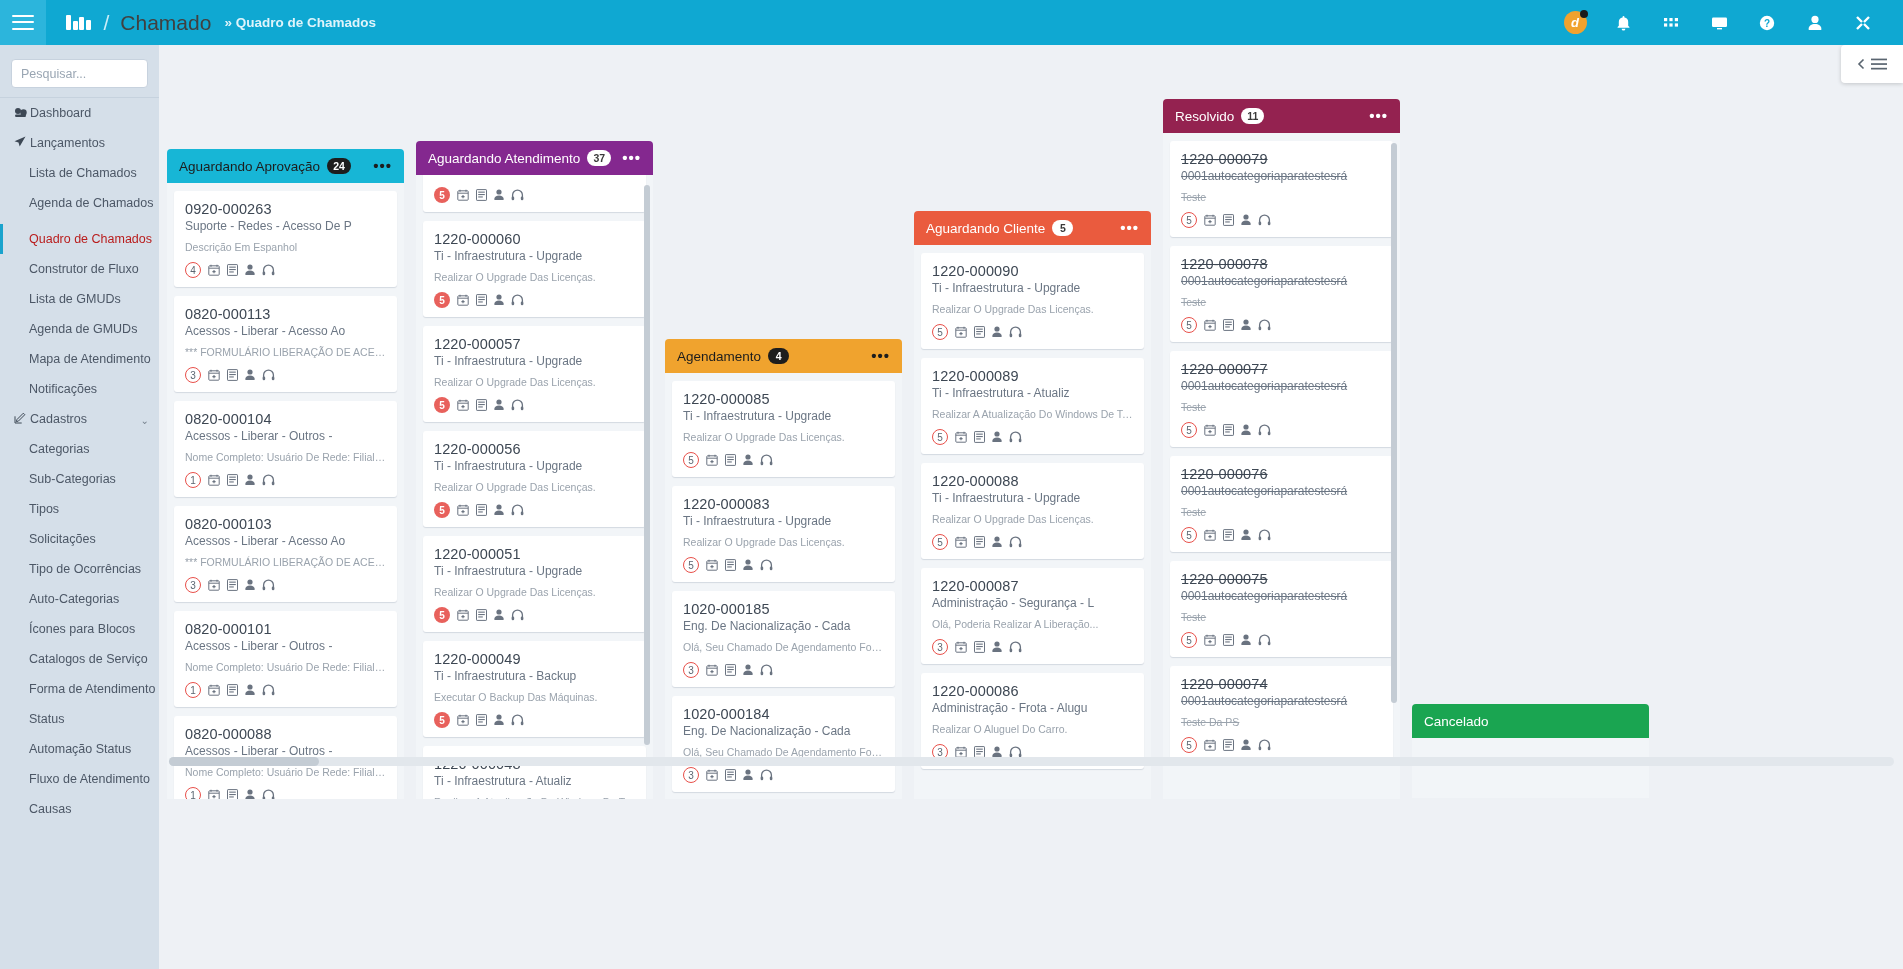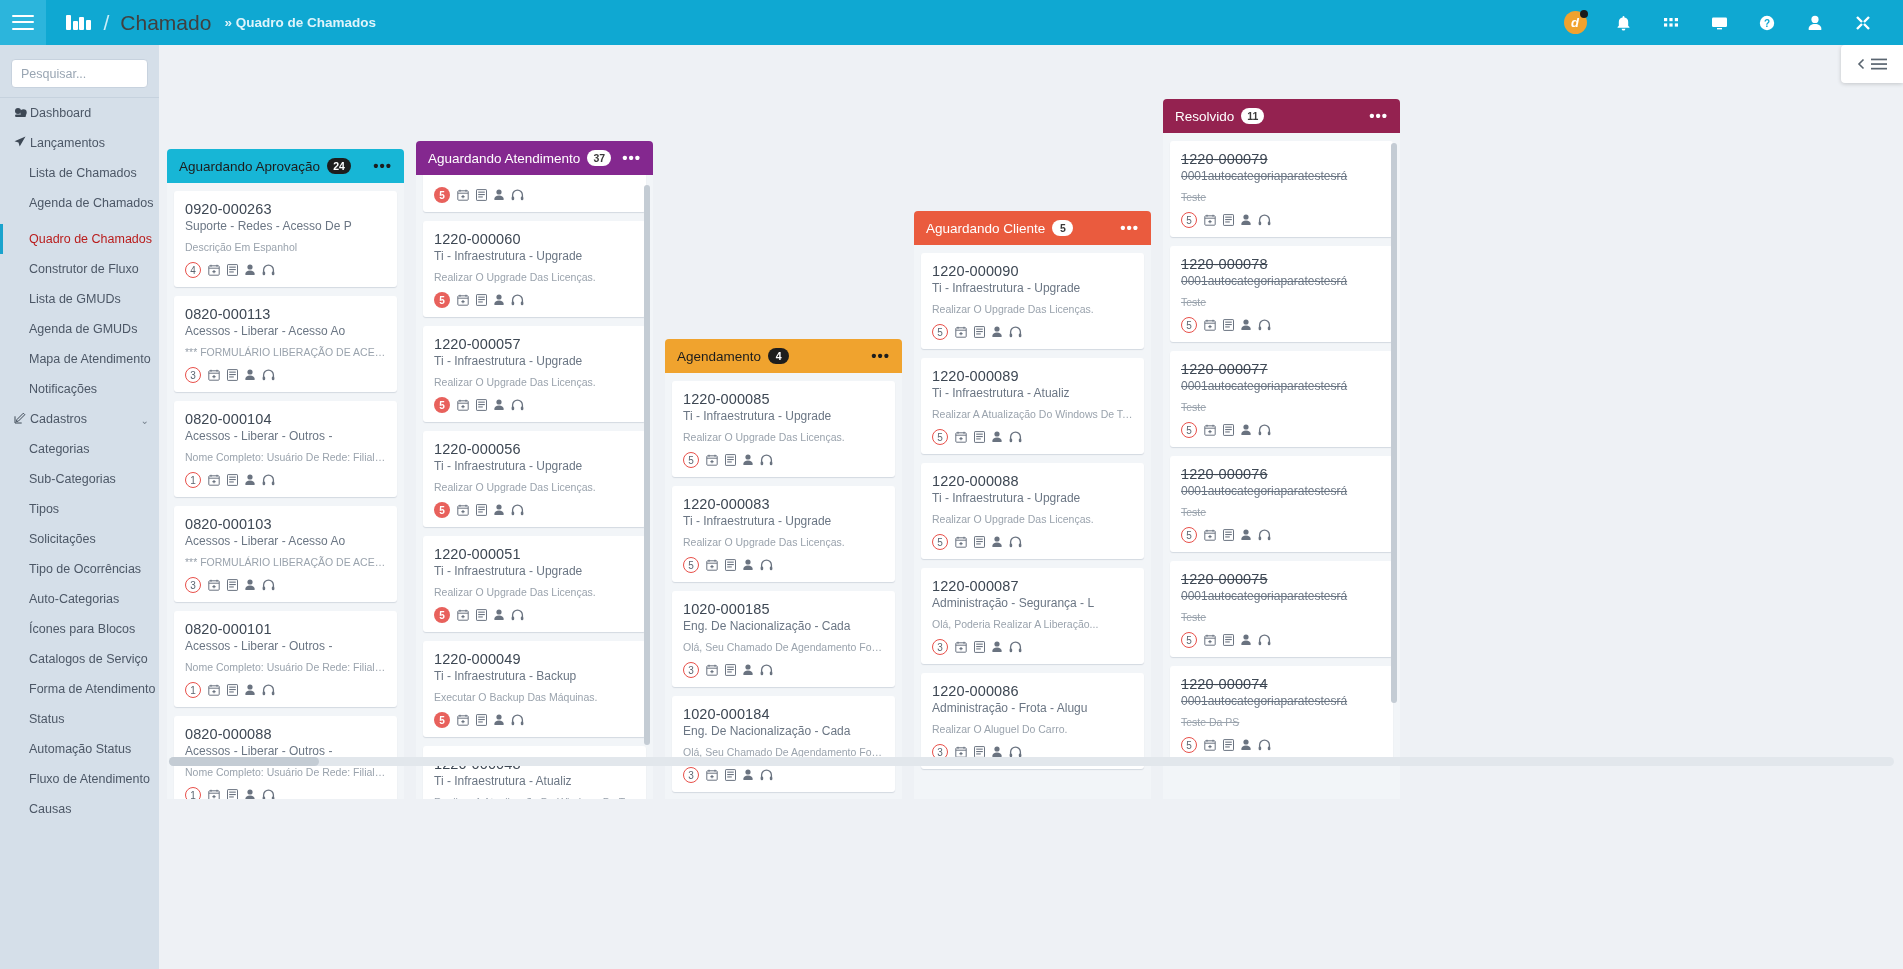--- a/index.html
+++ b/index.html
@@ -1330,20 +1330,26 @@
                   <svg width="13" height="12" viewBox="0 0 13 12" fill="none" stroke="#6a7380" stroke-width="1.3">
                     <path d="M1.6 8V6a4.9 4.9 0 0 1 9.8 0v2"></path>
                     <rect x="0.6" y="7.4" width="2.6" height="3.8" rx="1.3" fill="#6a7380" stroke="none"></rect>
                     <rect x="9.8" y="7.4" width="2.6" height="3.8" rx="1.3" fill="#6a7380" stroke="none"></rect>
                   </svg>
                 </span>
               </div>
             </div>
           </div>
         </div>
+        <div class="column" style="height: 95px;">
+          <div class="col-header" style="background: rgb(26, 165, 81);">
+            <span>Cancelado</span>
+          </div>
+          <div class="col-body short" style="height: 60px;"></div>
+        </div>
       </div>
 
     <div class="hscroll">
       <div class="thumb"></div>
     </div>
 
     <div class="collapse-btn">
       <svg width="9" height="12" viewBox="0 0 9 12" fill="none" stroke="#5a6570" stroke-width="1.6">
           <path d="M6.5 1.5L2 6l4.5 4.5"></path>
         </svg>

